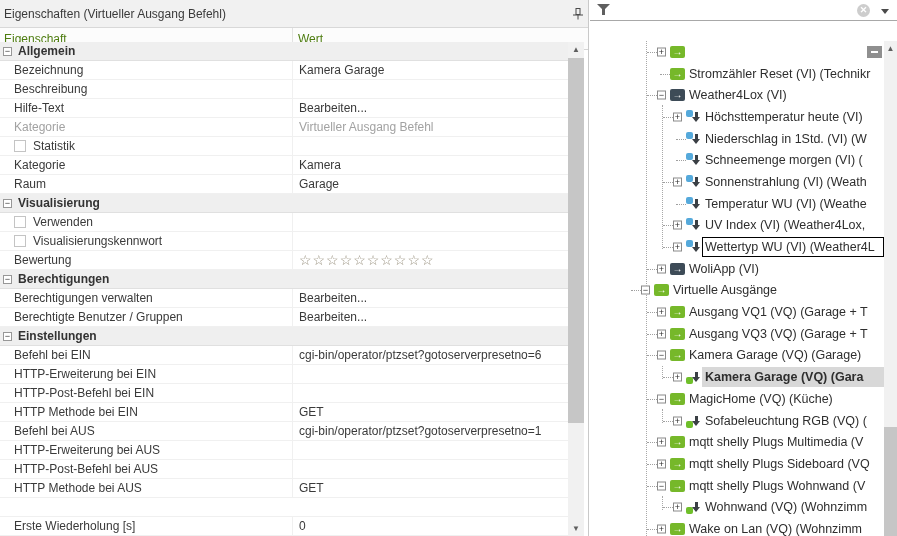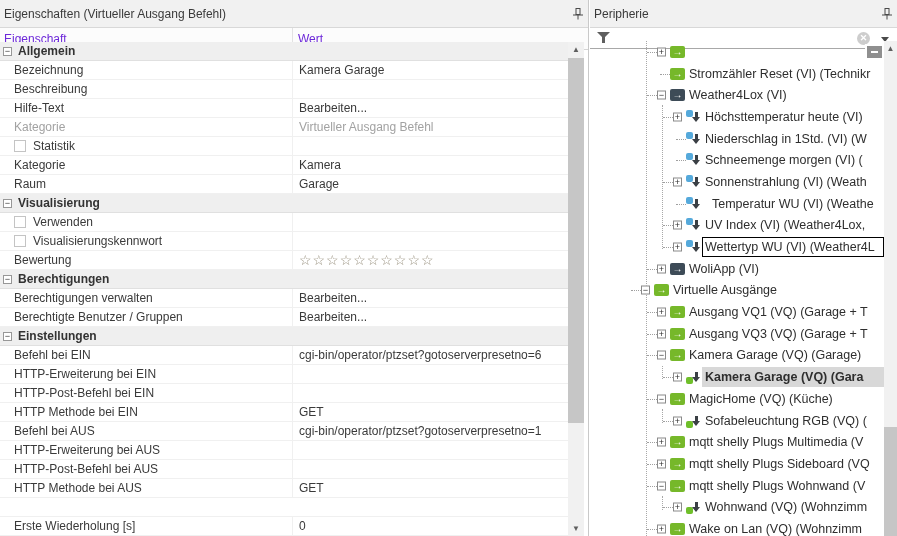--- a/index.html
+++ b/index.html
@@ -6,21 +6,21 @@
   html,body { width:897px; height:536px; overflow:hidden; background:#fff;
     font-family:"Liberation Sans", sans-serif; }
   .panel { position:absolute; top:0; height:536px; background:#fff; }
 
   
   #left-panel { left:0; width:589px; border-right:1px solid #c9c9c9; }
   .title-bar { height:28px; background:#f1f1f1; border-bottom:1px solid #d8d8d8;
     display:flex; align-items:center; justify-content:space-between;
     padding:0 5px 0 4px; font-size:12px; color:#3a3a3a; }
   .lp-cols { height:22px; background:#fcfcfc; border-bottom:1px solid #d4d4d4;
-    display:flex; font-size:12px; color:#6d28d9; align-items:center; }
+    display:flex; font-size:12px; color:#4d7c0f; align-items:center; }
   .lp-col1 { width:293px; border-right:1px solid #e2e2e2; padding-left:4px; height:100%; display:flex; align-items:center; }
   .lp-col2 { flex:1; padding-left:5px; }
   #prop-rows { position:absolute; top:42px; left:0; width:568px; bottom:0; overflow:hidden; font-size:12px; }
   .prop-row { height:19px; display:flex; border-bottom:1px solid #f0f0f0; background:#fff; }
   .plabel { width:293px; padding-left:14px; border-right:1px solid #f0f0f0;
     display:flex; align-items:center; color:#3a3a3a; white-space:nowrap; overflow:hidden; }
   .pvalue { flex:1; padding-left:6px; display:flex; align-items:center; color:#3a3a3a;
     white-space:nowrap; overflow:hidden; }
   .gray .plabel, .gray .pvalue { color:#a2a2a2; }
   .prop-section { height:19px; background:#efefef; border-bottom:1px solid #e0e0e0;
@@ -250,28 +250,20 @@
       </div>
     </div>
   <div class="vscroll" id="lp-scroll">
     <div class="sb-btn sb-up">▲</div>
     <div class="sb-thumb" style="top:16px; height:365px;"></div>
     <div class="sb-btn sb-down">▼</div>
   </div>
 </div>
 
 <div class="panel" id="right-panel">
-  <div class="title-bar">
-    <span>Peripherie</span>
-    <svg width="10" height="12" viewBox="0 0 10 12">
-      <rect x="3" y="0.5" width="4" height="6" fill="none" stroke="#4a4a4a"></rect>
-      <line x1="0" y1="7" x2="10" y2="7" stroke="#4a4a4a"></line>
-      <line x1="5" y1="7" x2="5" y2="11.5" stroke="#4a4a4a"></line>
-    </svg>
-  </div>
   <div id="rp-filter">
     <svg width="13" height="12" viewBox="0 0 13 12">
       <polygon points="0,0 13,0 8,5 8,11 5,11 5,5" fill="#5f5f5f"></polygon>
     </svg>
     <span class="clear-btn">✕</span>
     <span class="dd-caret"></span>
   </div>
   <div id="tree-rows">
     <div class="vline" style="left:56px; top:0; bottom:0;"></div>
     <div class="vline" style="left:72px; top:64px; height:144px;"></div>
@@ -333,21 +325,21 @@
         </span>
         <span class="lbl" style="left: 115px;">Sonnenstrahlung (VI) (Weath</span>
       </div>
       <div class="tree-row">
         <span class="stub" style="left: 86px; width: 10px;"></span>
         <span class="ic-cmd blue" style="left: 96px;">
           <span class="sq" style="background: rgb(85, 169, 219);"></span>
           <span class="shaft"></span>
           <span class="head"></span>
         </span>
-        <span class="lbl" style="left: 122px;">Temperatur WU (VI) (Weathe</span>
+        <span class="lbl" style="left: 115px;">Temperatur WU (VI) (Weathe</span>
       </div>
       <div class="tree-row">
         <span class="stub" style="left: 73px; width: 10px;"></span>
         <span class="expand" style="left: 83px;">+</span>
         <span class="ic-cmd blue" style="left: 96px;">
           <span class="sq" style="background: rgb(85, 169, 219);"></span>
           <span class="shaft"></span>
           <span class="head"></span>
         </span>
         <span class="lbl" style="left: 115px;">UV Index (VI) (Weather4Lox,</span>

